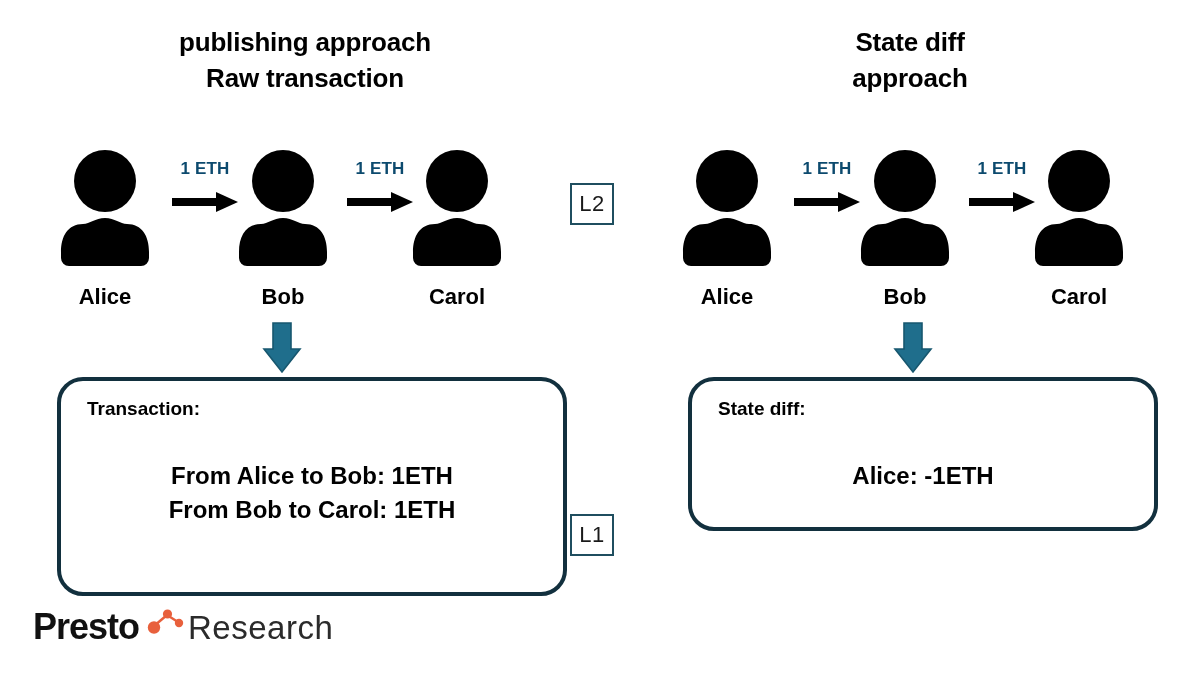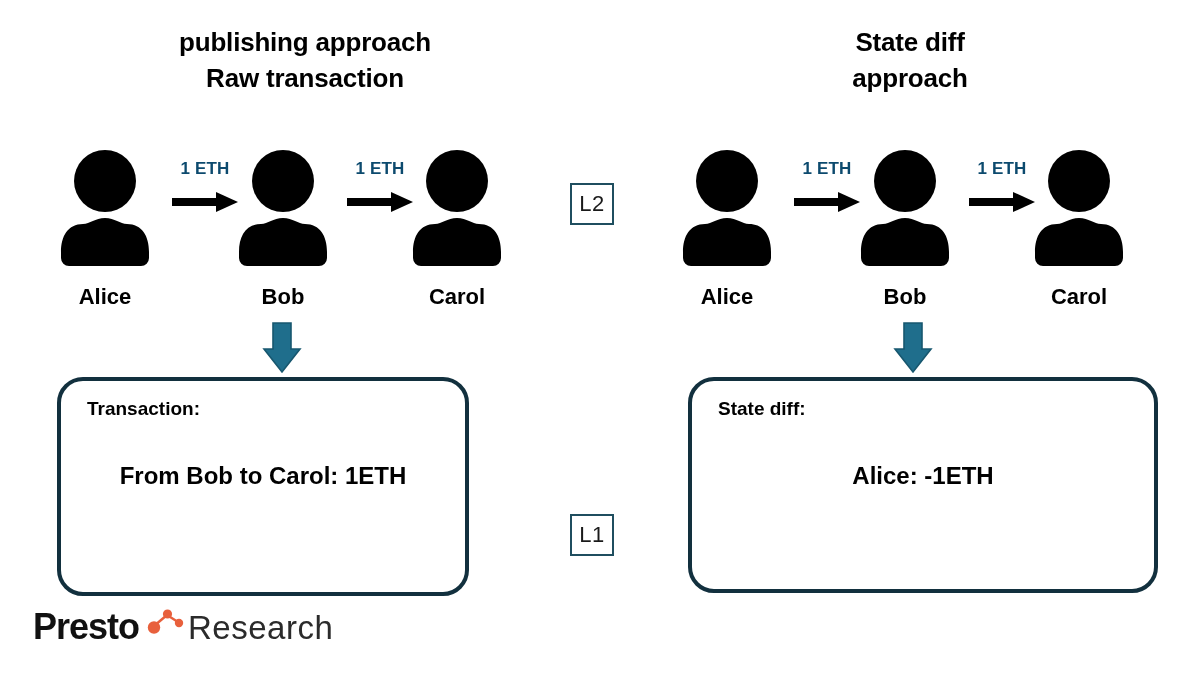--- a/index.html
+++ b/index.html
@@ -118,22 +118,22 @@
   #varrow-right { left: 893px; top: 322px; }
 
   
   .content-box {
     position: absolute;
     border: 4px solid #12303E;
     border-radius: 26px;
     background: #ffffff;
     box-sizing: border-box;
   }
-  #box-left  { left: 57px;  top: 377px; width: 412px; height: 219px; }
-  #box-right { left: 688px; top: 377px; width: 470px; height: 216px; }
+  #box-left  { left: 57px;  top: 377px; width: 510px; height: 219px; }
+  #box-right { left: 688px; top: 377px; width: 470px; height: 154px; }
 
   .box-heading {
     position: absolute;
     left: 26px;
     top: 18px;
     font-weight: bold;
     font-size: 19px;
     line-height: 1;
     color: #000000;
   }
@@ -277,20 +277,21 @@
     <path d="M11 1 L29 1 L29 27 L38 27 L20 50 L2 27 L11 27 Z" fill="#1F6E8C" stroke="#17576F" stroke-width="1.6" stroke-linejoin="miter"></path>
   </svg>
 
   <svg class="v-arrow" id="varrow-right" width="40" height="52" viewBox="0 0 40 52" aria-hidden="true">
     <path d="M11 1 L29 1 L29 27 L38 27 L20 50 L2 27 L11 27 Z" fill="#1F6E8C" stroke="#17576F" stroke-width="1.6" stroke-linejoin="miter"></path>
   </svg>
 
   <div class="content-box" id="box-left">
     <div class="box-heading">Transaction:</div>
     <div class="box-lines">
+      <span class="bx-line">From Alice to Bob: 1ETH</span>
       <span class="bx-line">From Bob to Carol: 1ETH</span>
     </div>
   </div>
 
   <div class="content-box" id="box-right">
     <div class="box-heading">State diff:</div>
     <div class="box-lines">
       <span class="bx-line">Alice: -1ETH</span>
     </div>
   </div>

